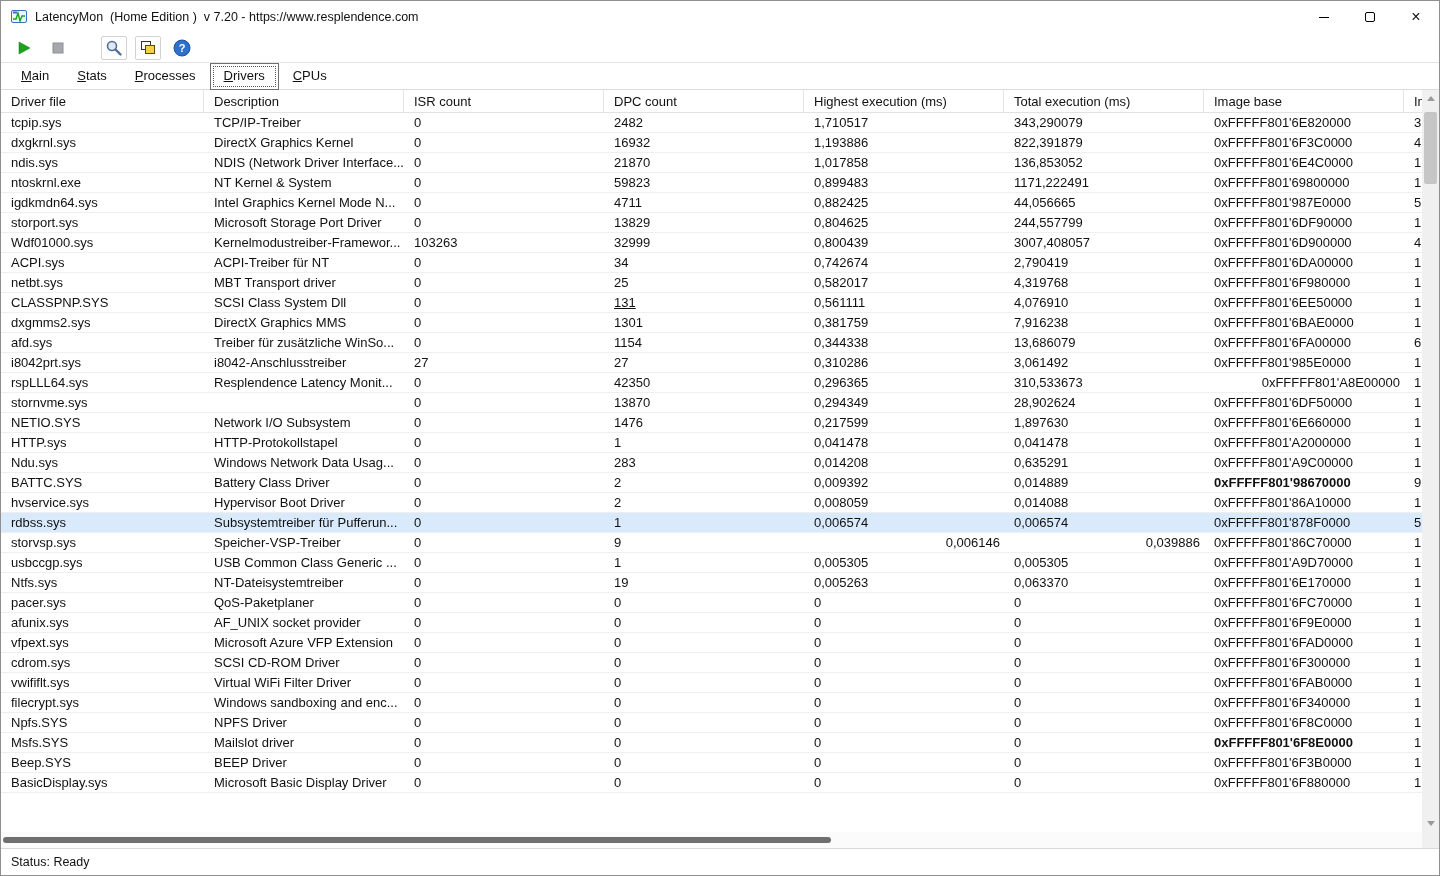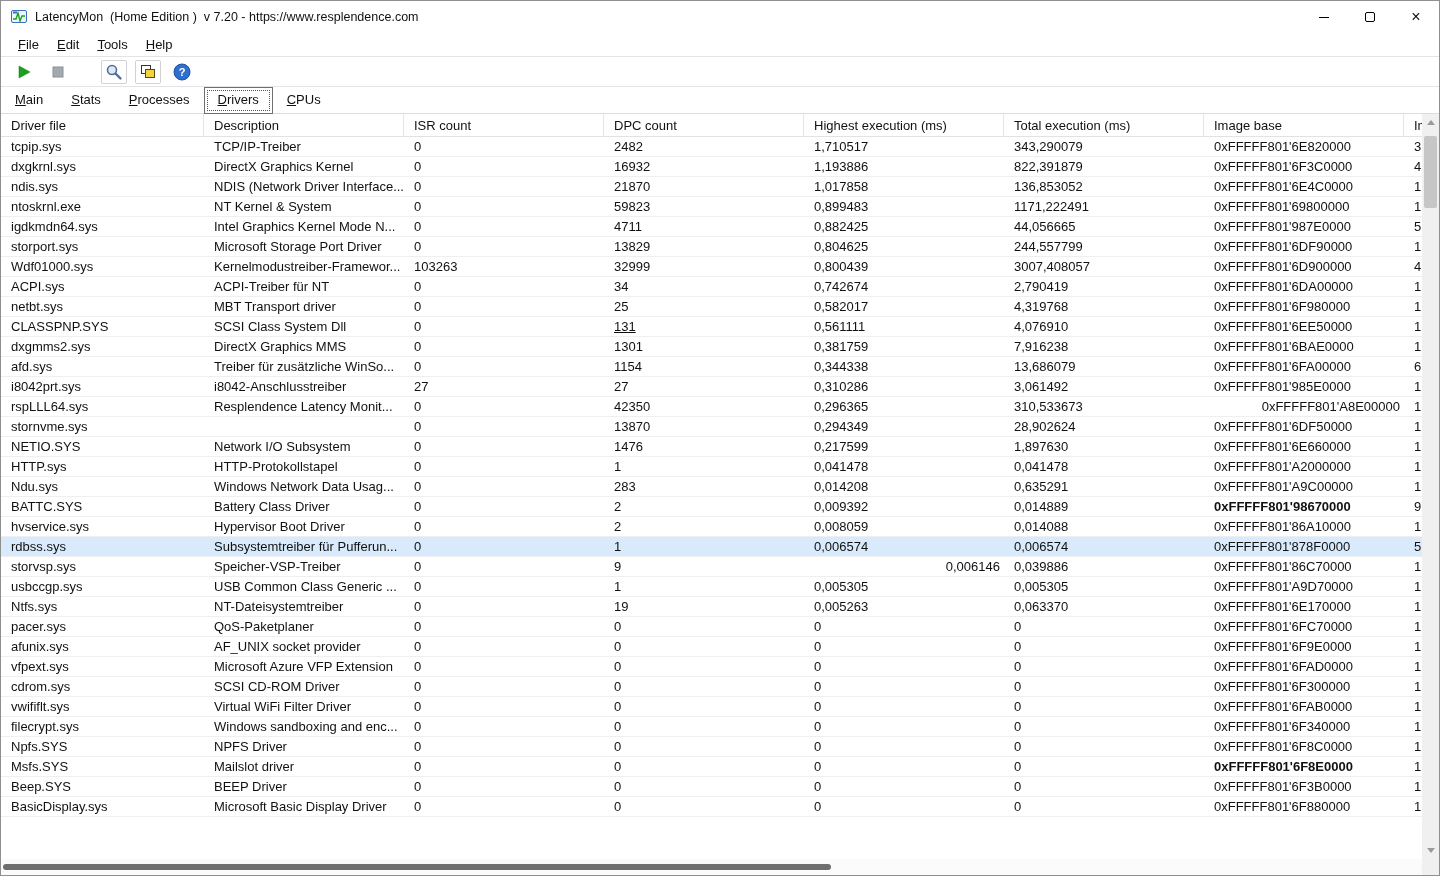--- a/index.html
+++ b/index.html
@@ -23,21 +23,21 @@
     border-bottom:1px solid #e4e4e4;flex:0 0 auto;}
   .menu-item{display:inline-block;padding:2px 9px;}
   .menu-item::first-letter{text-decoration:underline;}
   
   .toolbar{height:30px;display:flex;align-items:center;padding-left:10px;gap:8px;
     border-bottom:1px solid #e4e4e4;flex:0 0 auto;}
   .tool-btn{width:26px;height:24px;display:flex;align-items:center;justify-content:center;}
   .tool-btn.framed{border:1px solid #d2d2d2;border-radius:2px;}
   .tool-gap{width:14px;}
   
-  .tabstrip{height:27px;display:flex;align-items:flex-end;
+  .tabstrip{height:27px;display:flex;align-items:flex-end;padding-left:6px;
     border-bottom:1px solid #dcdcdc;flex:0 0 auto;}
   .tab{font-size:13px;padding:4px 13px 5px 13px;border:1px solid transparent;position:relative;}
   .tab::first-letter{text-decoration:underline;}
   .tab.active{border:1px solid #6f6f6f;background:#fff;outline:1px dotted #555;outline-offset:-4px;
     margin-bottom:-1px;padding-bottom:6px;}
   
   .table-area{flex:1 1 auto;position:relative;overflow:hidden;background:#fff;}
   .grid{position:absolute;left:0;top:0;right:17px;bottom:16px;overflow:hidden;}
   .thead{display:flex;height:23px;border-bottom:1px solid #e2e2e2;background:#fff;}
   .hcell{flex:0 0 auto;font-size:13px;padding:4px 4px 0 10px;border-right:1px solid #e5e5e5;
@@ -79,26 +79,20 @@
         </div>
       <div class="win-btn">
           <span class="glyph-max"></span>
         </div>
       <div class="win-btn">
           <span class="glyph-close">×</span>
         </div>
     </div>
   </div>
 
-  <div class="menubar">
-    <span class="menu-item">File</span>
-    <span class="menu-item">Edit</span>
-    <span class="menu-item">Tools</span>
-    <span class="menu-item">Help</span>
-  </div>
 
   <div class="toolbar">
     <div class="tool-btn">
       <svg width="14" height="14" viewBox="0 0 14 14">
         <polygon points="2,1 13,7 2,13" fill="#1ba11b" stroke="#117a11" stroke-width="0.5"></polygon>
       </svg>
     </div>
     <div class="tool-btn">
       <svg width="12" height="12" viewBox="0 0 12 12">
         <rect x="1" y="1" width="10" height="10" fill="#a4a9ae" stroke="#8b9096"></rect>
@@ -355,21 +349,21 @@
             <div class="tcell" style="width: 200px;">0,006574</div>
             <div class="tcell" style="width: 200px;">0xFFFFF801'878F0000</div>
             <div class="tcell" style="width: 220px;">5</div>
           </div>
           <div class="trow">
             <div class="tcell" style="width: 203px;">storvsp.sys</div>
             <div class="tcell" style="width: 200px;">Speicher-VSP-Treiber</div>
             <div class="tcell" style="width: 200px;">0</div>
             <div class="tcell" style="width: 200px;">9</div>
             <div class="tcell" style="width: 200px; text-align: right;">0,006146</div>
-            <div class="tcell" style="width: 200px;">0,039886</div>
+            <div class="tcell" style="width: 200px; text-align: right;">0,039886</div>
             <div class="tcell" style="width: 200px;">0xFFFFF801'86C70000</div>
             <div class="tcell" style="width: 220px;">1</div>
           </div>
           <div class="trow">
             <div class="tcell" style="width: 203px;">usbccgp.sys</div>
             <div class="tcell" style="width: 200px;">USB Common Class Generic ...</div>
             <div class="tcell" style="width: 200px;">0</div>
             <div class="tcell" style="width: 200px;">1</div>
             <div class="tcell" style="width: 200px;">0,005305</div>
             <div class="tcell" style="width: 200px;">0,005305</div>
@@ -498,14 +492,17 @@
           <div class="tri-down"></div>
         </div>
     </div>
 
     <div class="hscroll">
       <div class="hs-thumb"></div>
     </div>
     <div class="sb-corner"></div>
   </div>
 
+  <div class="statusbar">
+    <span>Status: Ready</span>
+  </div>
 
 </div>
 
 </body></html>

